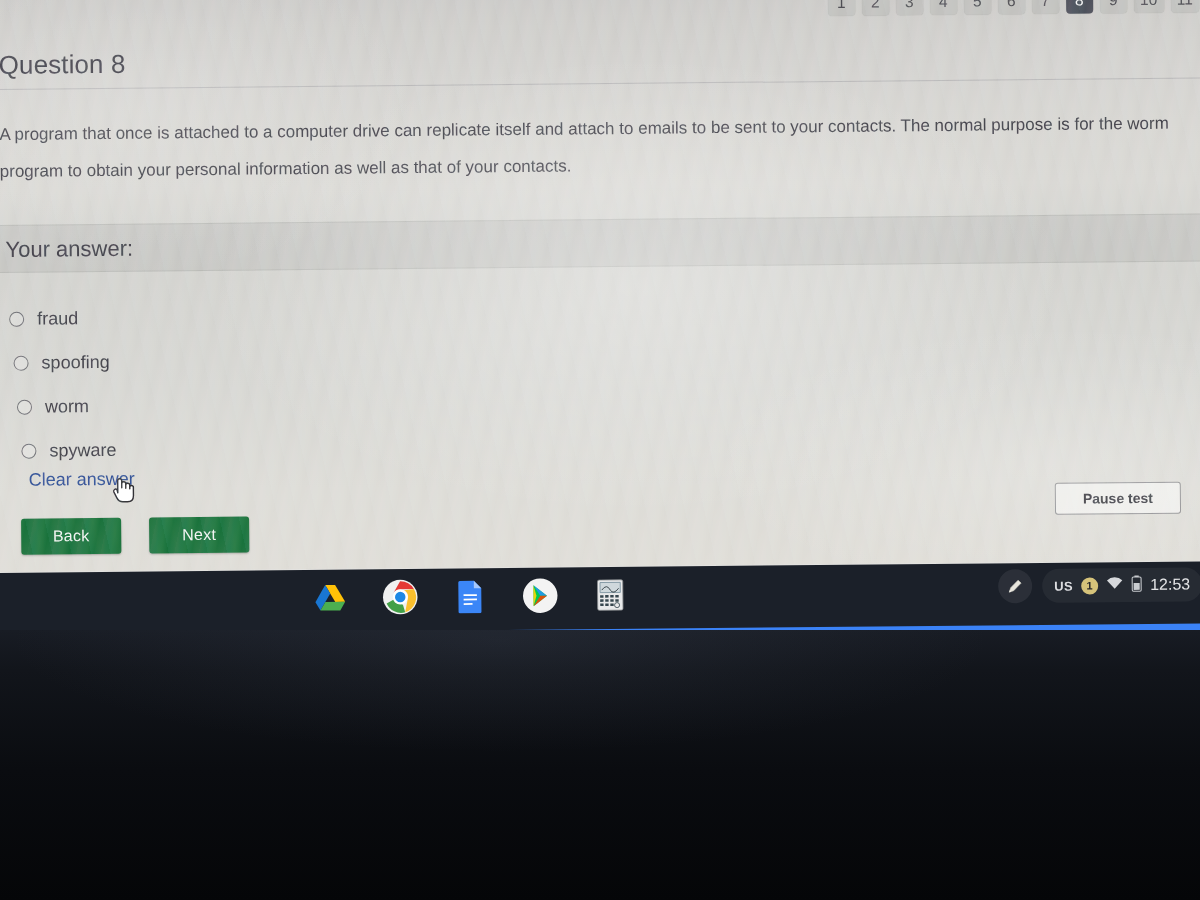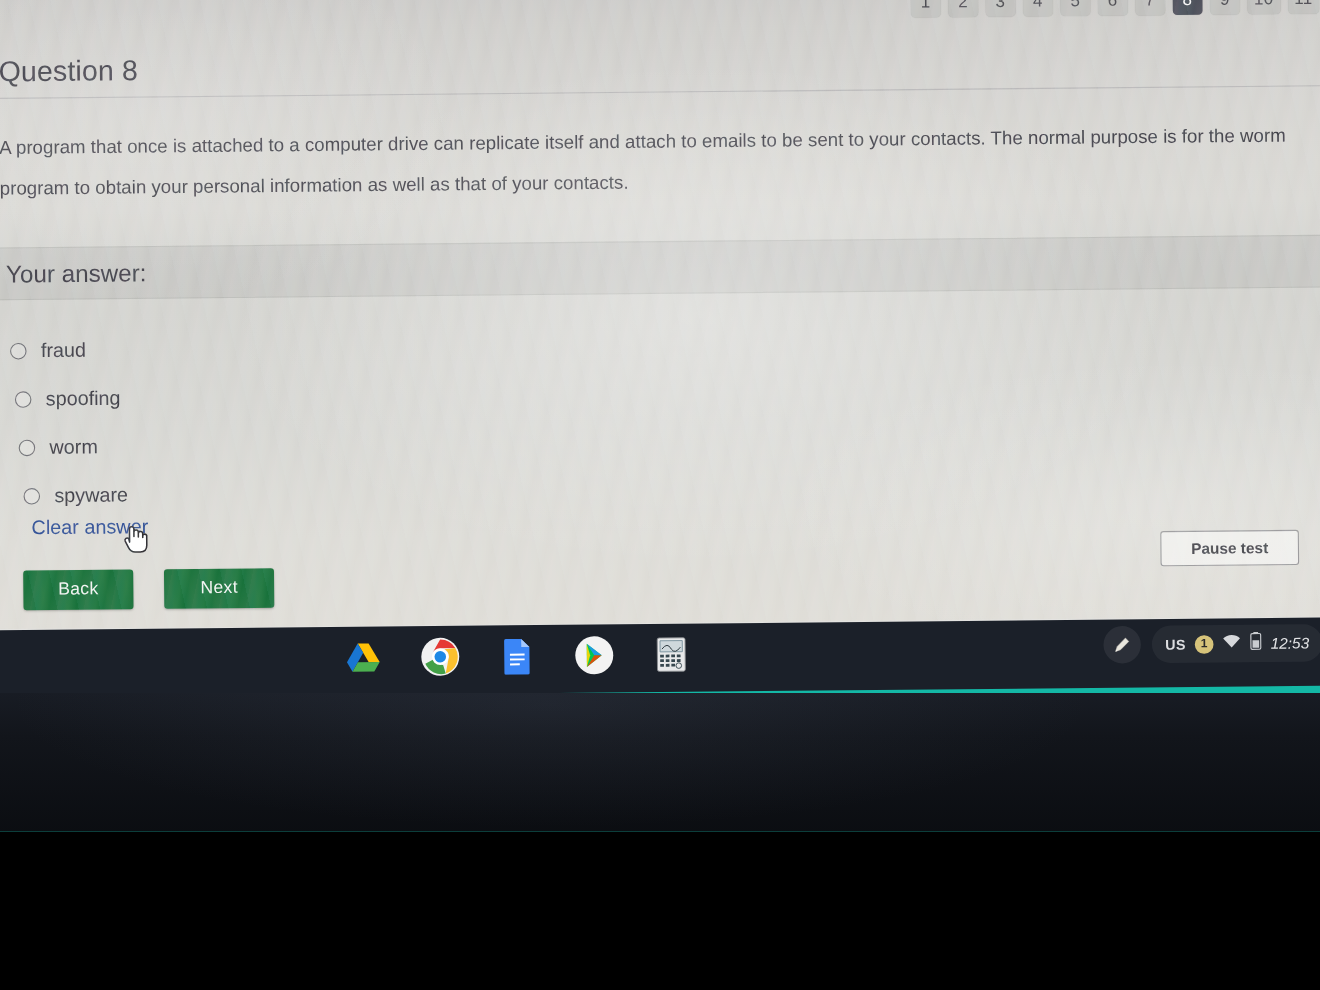--- a/index.html
+++ b/index.html
@@ -8,22 +8,22 @@
     width: 1200px;
     height: 900px;
     overflow: hidden;
     background: #000;
     font-family: "Liberation Sans", sans-serif;
   }
 
   #screen {
     position: relative;
     width: 1200px;
-    height: 756px;
-    background: #14b8a6;
+    height: 900px;
+    background: #3b82f6;
     overflow: hidden;
   }
 
   
   #device {
     position: absolute;
     left: -6px;
     top: -8px;
     width: 1215px;
     height: 700px;
@@ -316,23 +316,22 @@
     height: 17px;
     border-radius: 50%;
     background: #d6c37a;
     color: #2a2a2a;
     font-size: 11px;
     line-height: 17px;
     text-align: center;
     font-weight: bold;
   }
   #clock {
-    font-size: 14px;
+    font-size: 16px;
     color: #e3e4e6;
-    font-style: italic;
   }
 
   
   #darkarea {
     position: absolute;
     left: 0;
     top: 630px;
     width: 1200px;
     height: 270px;
     background:

